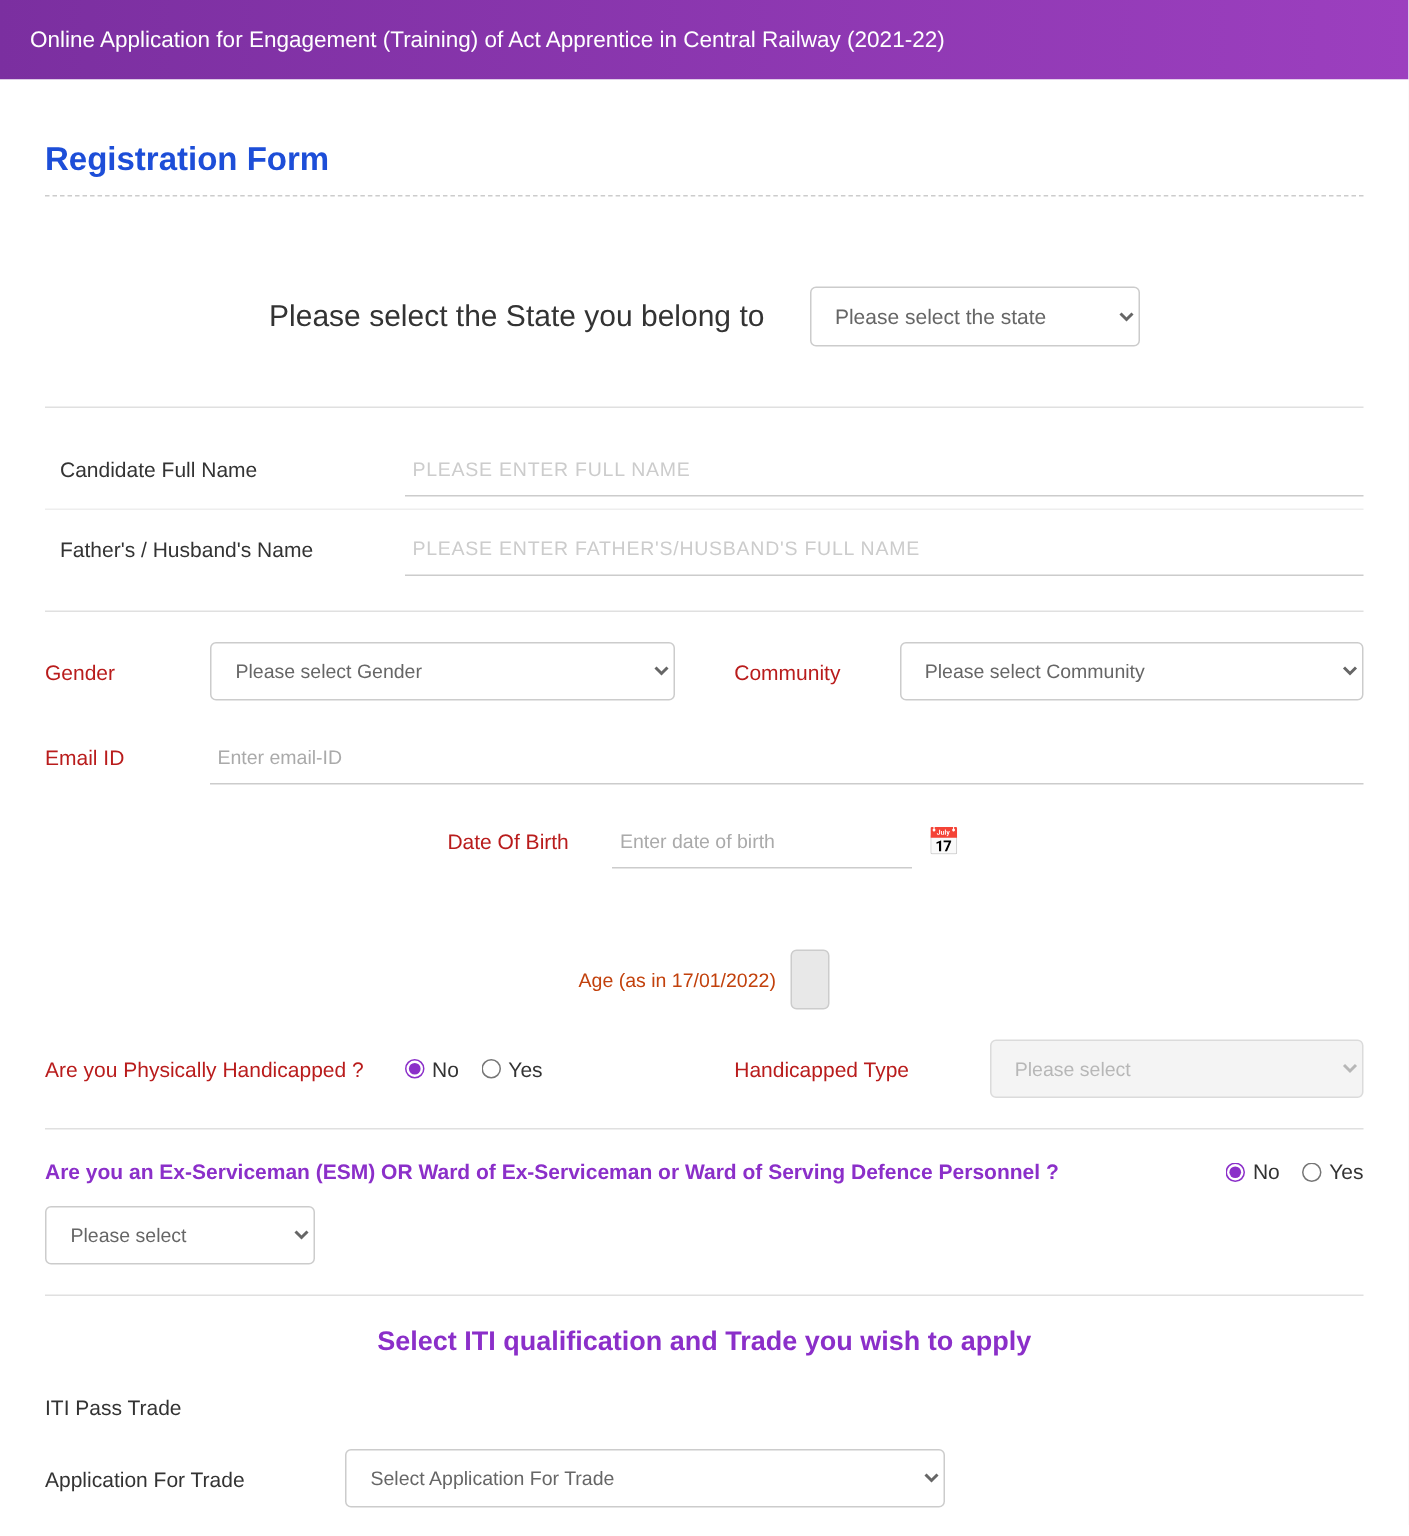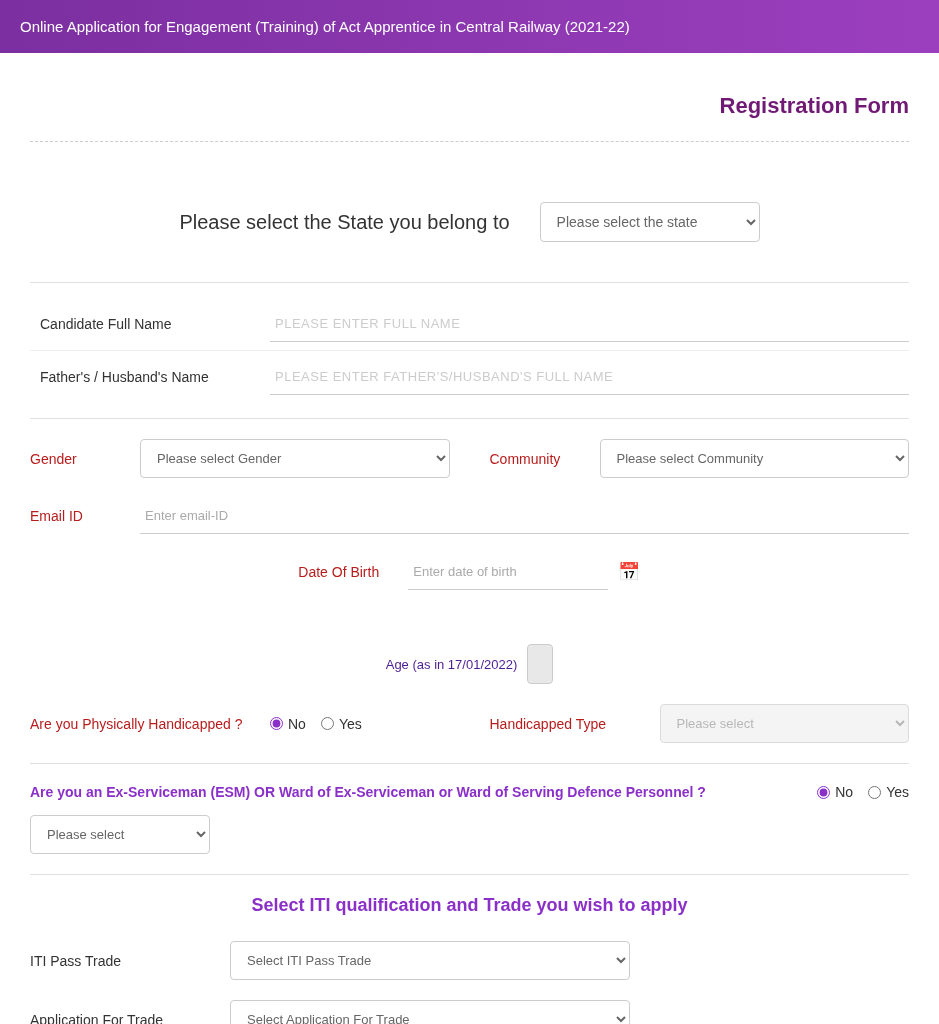--- a/index.html
+++ b/index.html
@@ -14,25 +14,25 @@
       font-weight: normal;
     }
 
     .container {
       background: white;
       margin: 0;
       padding: 20px 30px 40px 30px;
     }
 
     .form-title {
-      text-align: right;
-      color: #701a75;
+      text-align: left;
+      color: #1d4ed8;
       font-size: 22px;
       font-weight: bold;
-      margin: 20px 0 22px 0;
+      margin: 20px 0 11px 0;
     }
 
     .divider {
       border: none;
       border-top: 1px dashed #ccc;
       margin: 10px 0 20px 0;
     }
 
     .section {
       border-bottom: 1px solid #e0e0e0;
@@ -171,21 +171,21 @@
       flex: 1;
       background: #e8e8e8;
       border: 1px solid #ccc;
       border-radius: 4px;
       padding: 10px 12px;
       min-height: 40px;
     }
 
     .age-label {
       font-size: 13px;
-      color: #4c1d95;
+      color: #c2410c;
       min-width: 120px;
     }
 
     .radio-group {
       display: flex;
       align-items: center;
       gap: 15px;
     }
 
     .radio-option {
@@ -404,23 +404,20 @@
     <select class="esm-dropdown">
       <option value="">Please select</option>
     </select>
   </div>
 
   <div class="iti-section">
     <div class="iti-title">Select ITI qualification and Trade you wish to apply</div>
 
     <div class="iti-field-row">
       <span class="iti-field-label">ITI Pass Trade</span>
-      <select class="iti-select">
-        <option value="">Select ITI Pass Trade</option>
-      </select>
     </div>
 
     <div class="iti-field-row">
       <span class="iti-field-label">Application For Trade</span>
       <select class="iti-select">
         <option value="">Select Application For Trade</option>
       </select>
     </div>
   </div>
 

